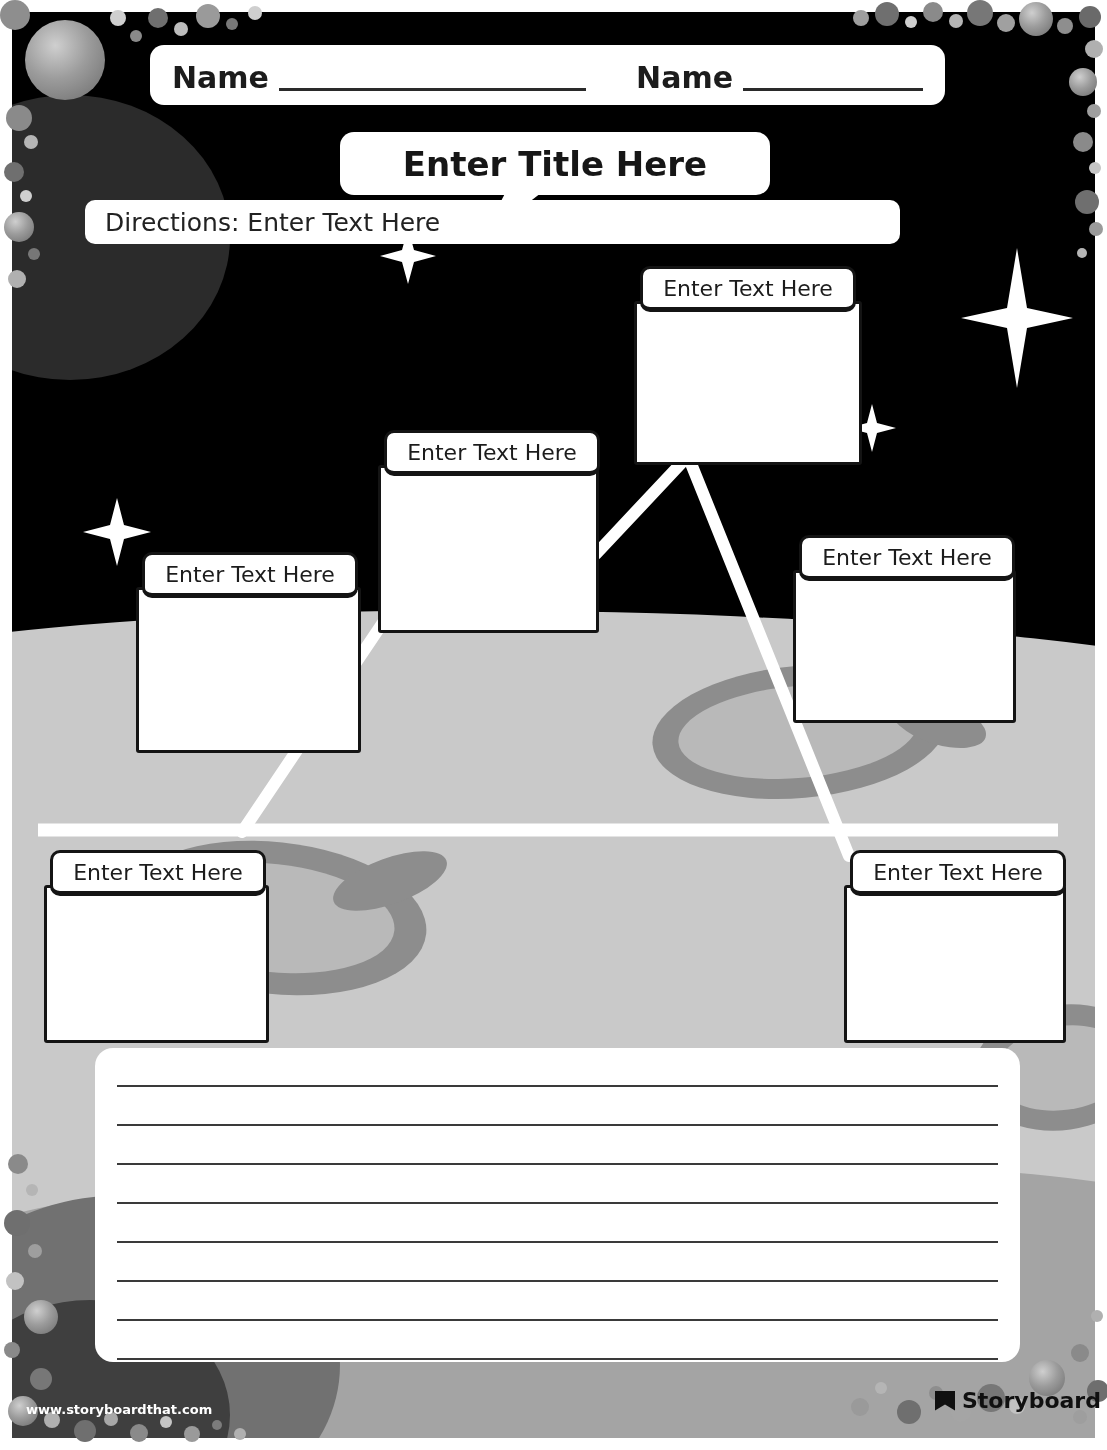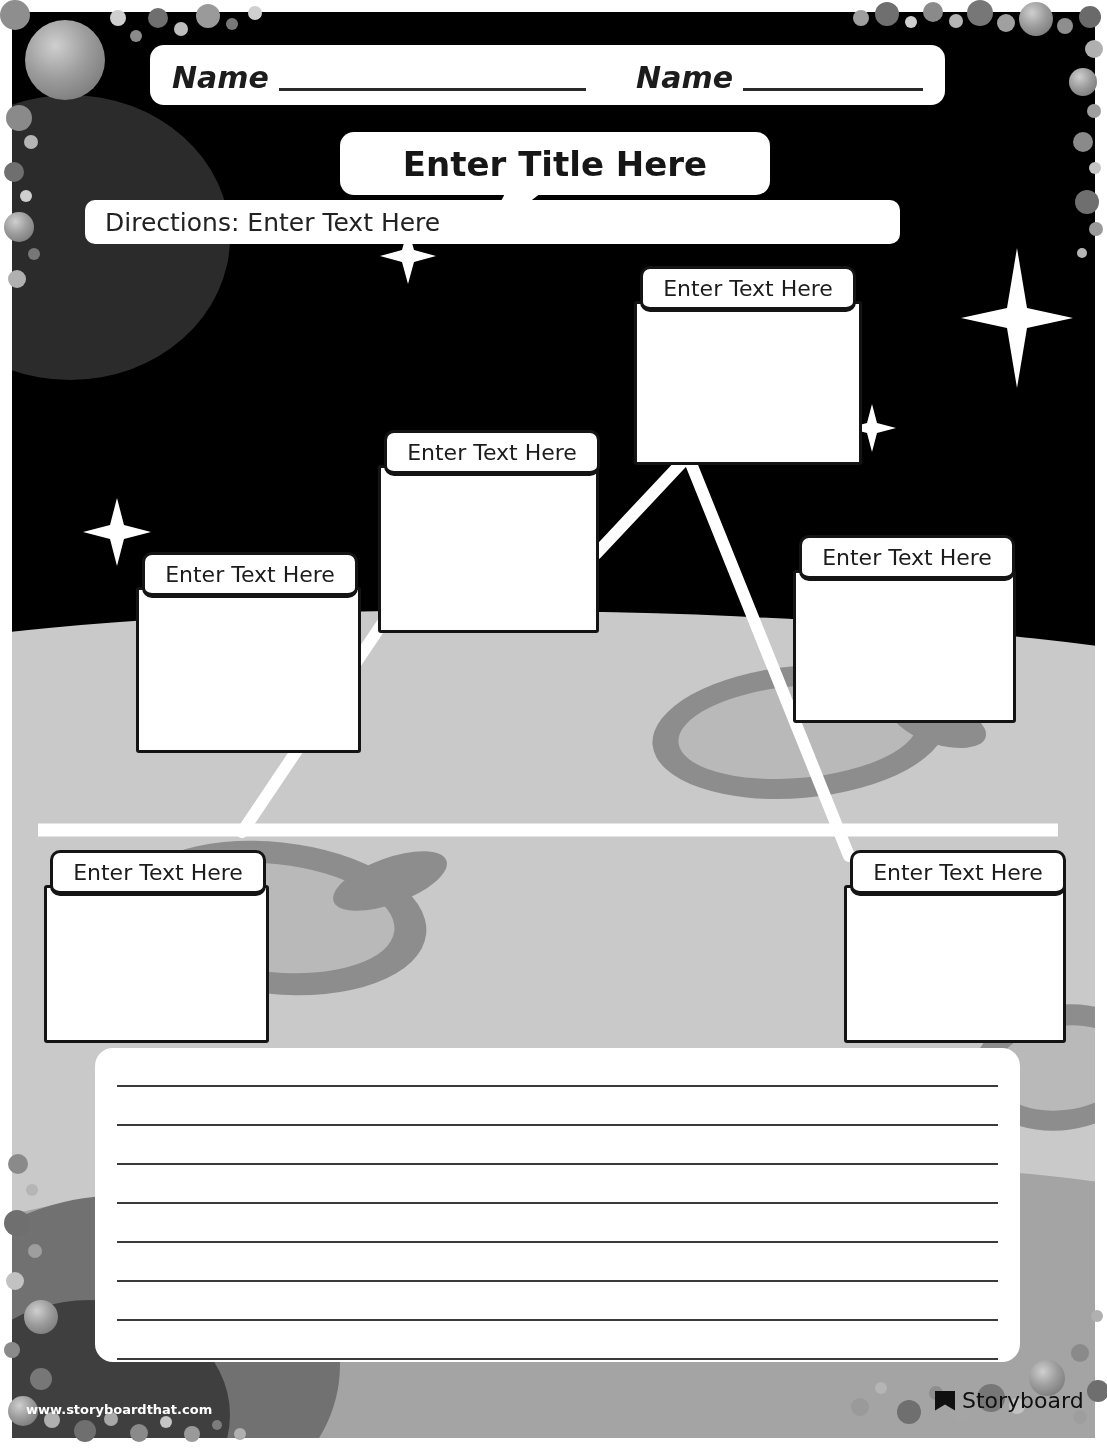--- a/index.html
+++ b/index.html
@@ -29,21 +29,21 @@
   .moon-dark-patch { position:absolute; left:-90px; top:1195px; width:430px; height:340px;
     background:#717171; border-radius:50%; z-index:1; }
   .moon-dark-corner { position:absolute; left:-50px; top:1300px; width:280px; height:230px;
     background:#3f3f3f; border-radius:50%; z-index:1; }
   
   .overlay { position:absolute; left:0; top:0; z-index:2; }
   
   .card { position:absolute; background:#fff; z-index:3; box-sizing:border-box; }
   .header-box { left:150px; top:45px; width:795px; height:60px; border-radius:14px;
     display:flex; align-items:flex-end; padding:0 22px 12px; }
-  .hdr-label { font-size:30px; font-weight:600; color:#1c1c1c; line-height:1;font-style:italic; }
+  .hdr-label { font-size:30px; font-weight:600; color:#1c1c1c; line-height:1; }
   .fill-line { border-bottom:3px solid #2a2a2a; height:26px; }
   .name-line { flex:1 1 auto; margin:0 50px 2px 10px; }
   .date-line { width:180px; margin:0 0 2px 10px; }
   .title-box { left:340px; top:122px; width:430px; height:63px; border-radius:14px;
     display:flex; align-items:center; justify-content:center;margin-top:10px; }
   .title-text { font-size:34px; font-weight:600; color:#161616; }
   .directions-box { left:85px; top:200px; width:815px; height:44px; border-radius:10px;
     display:flex; align-items:center; padding-left:20px; }
   .directions-text { font-size:25px; color:#222; }
   
@@ -74,21 +74,21 @@
   .cluster-tr { right:0; top:0; width:260px; height:270px; }
   .cluster-bl { left:0; bottom:0; width:260px; height:300px; }
   .cluster-br { right:0; bottom:0; width:260px; height:150px; }
   
   .site-url { position:absolute; left:26px; top:1402px; z-index:7; color:#fff;
     font-size:13px; font-weight:700; }
   .brand { position:absolute; left:935px; top:1388px; z-index:6; display:flex;
     align-items:center; gap:7px; }
   .brand-flag { width:20px; height:20px; background:#101010;
     clip-path:polygon(0 0,100% 0,100% 100%,50% 70%,0 100%); }
-  .brand-text { font-size:22px; font-weight:400; color:#101010; }
+  .brand-text { font-size:22px; font-weight:700; color:#101010; }
 </style>
 </head>
 <body>
 
 <div class="page">
 
   <div class="planet-big"></div>
   <div class="moon"></div>
   <div class="crater-outer c1o"></div>
   <div class="crater-inner c1i"></div>

